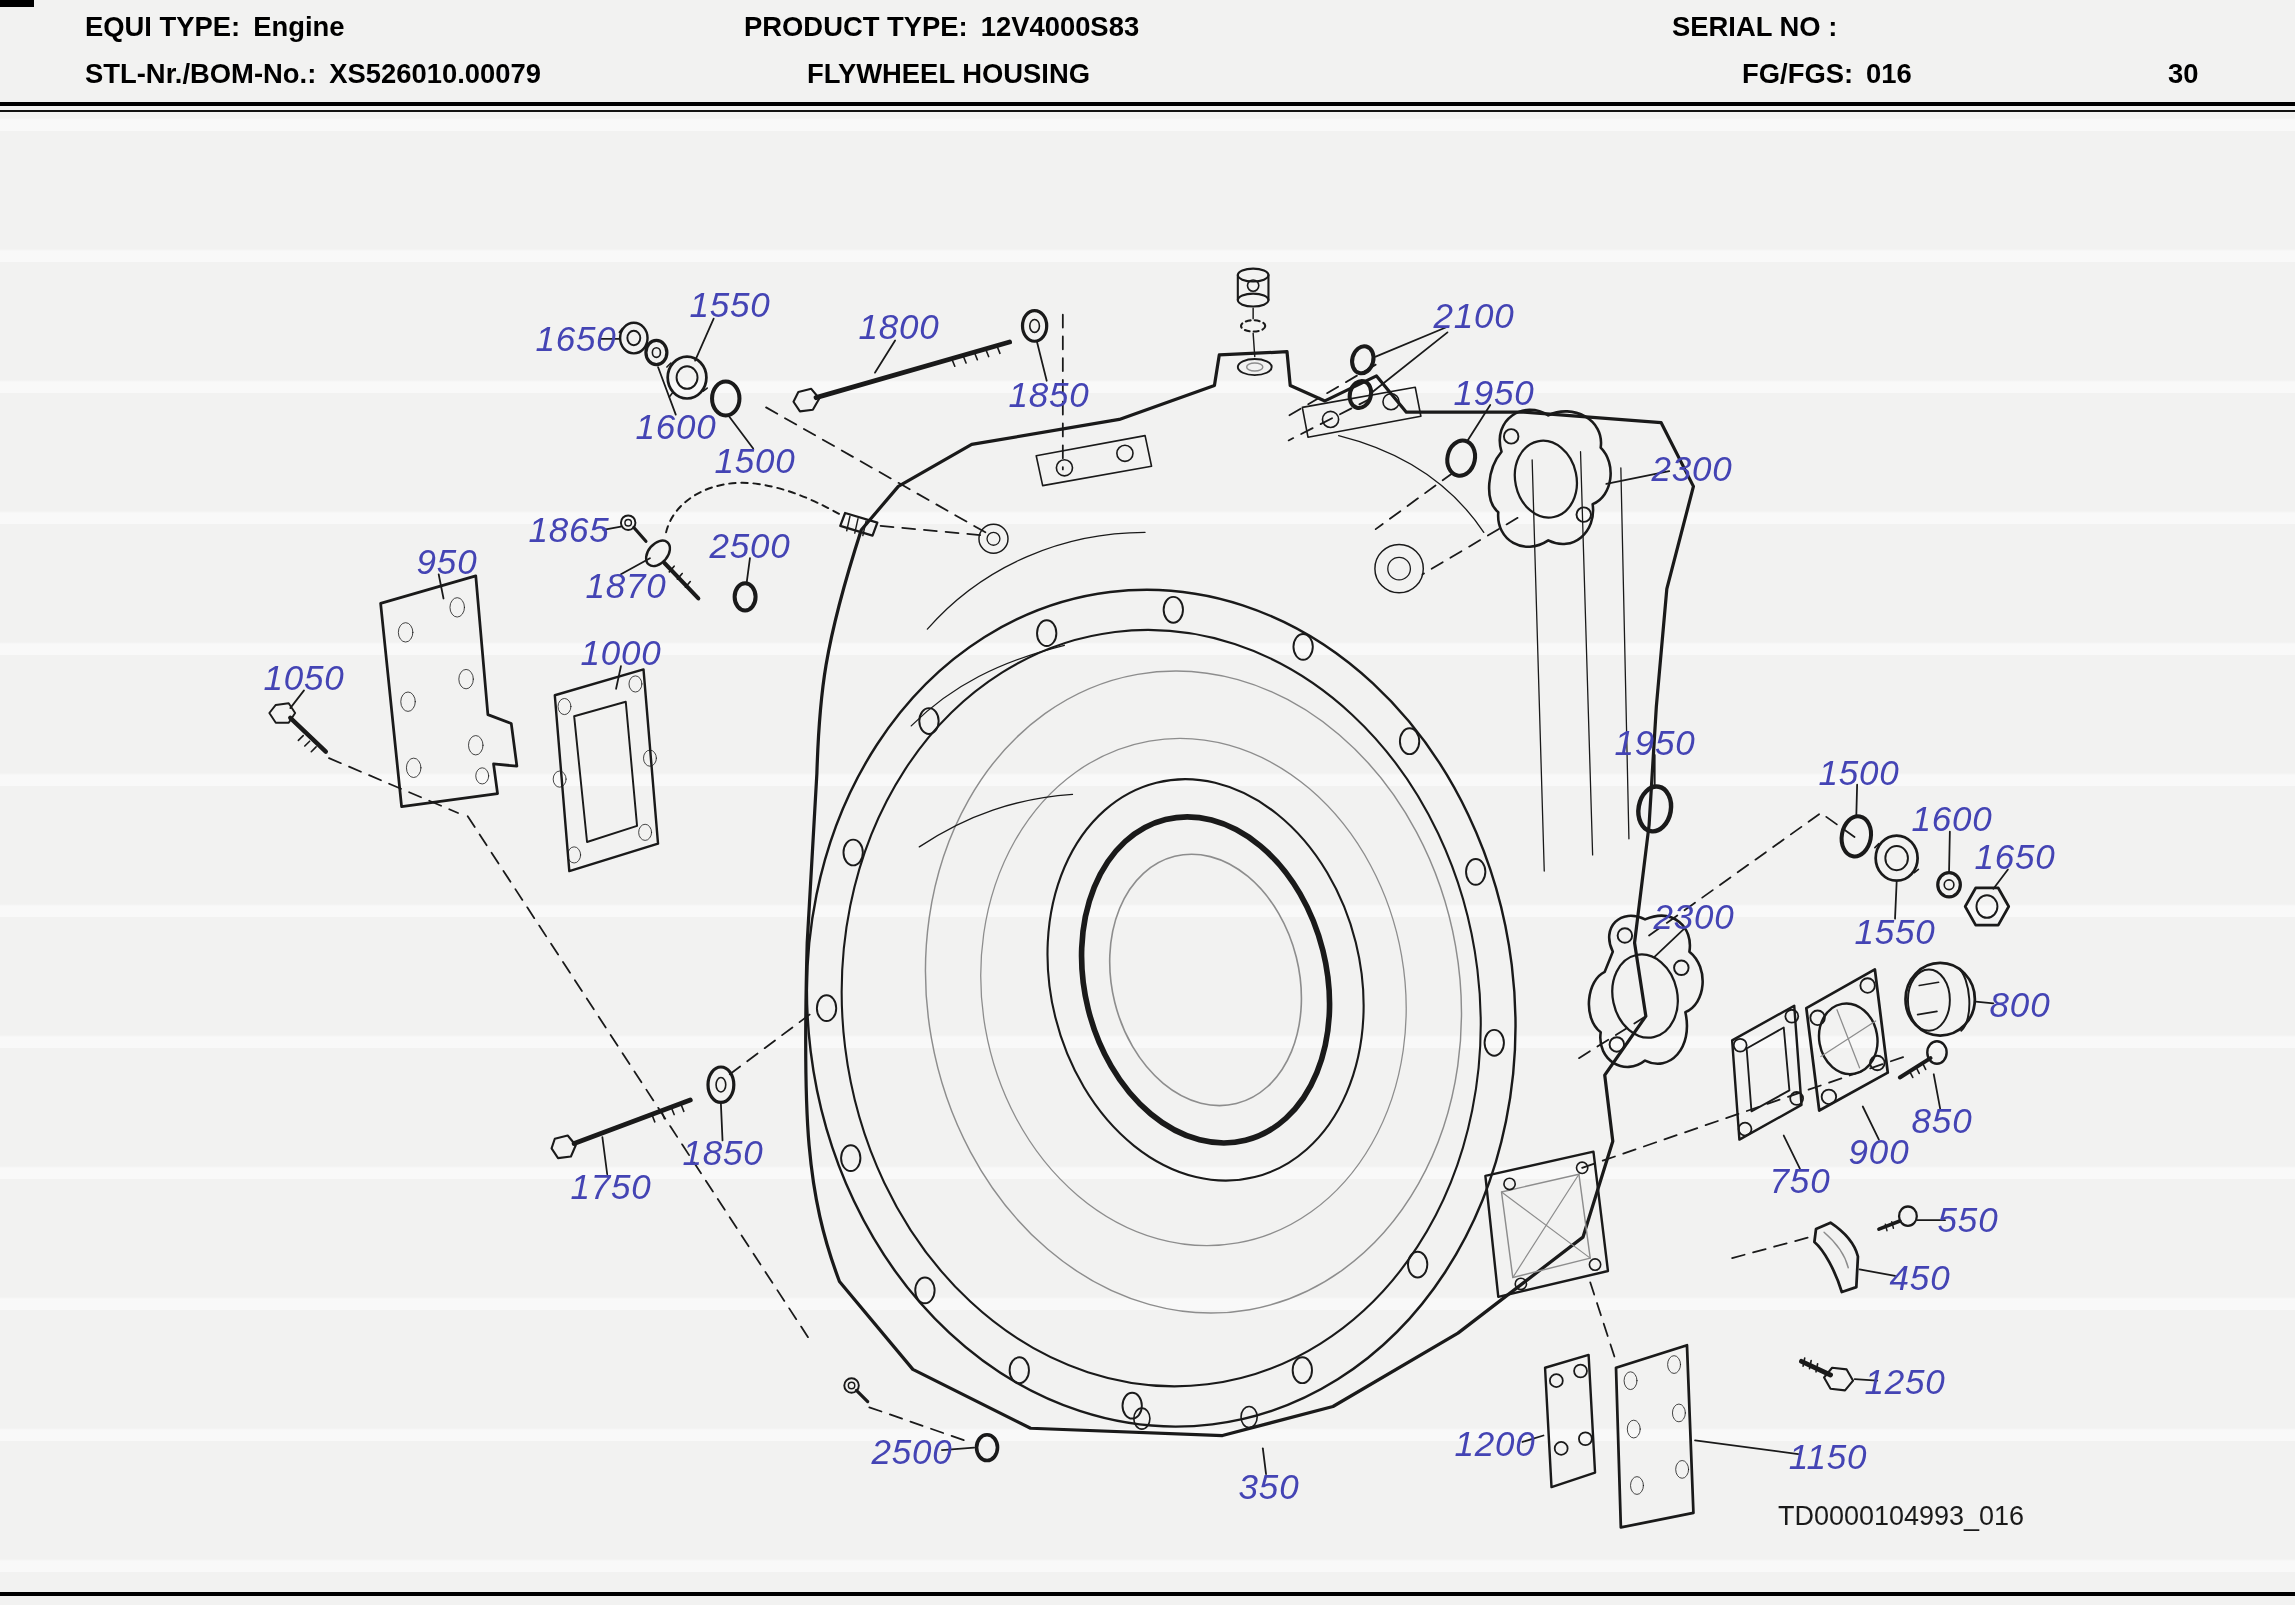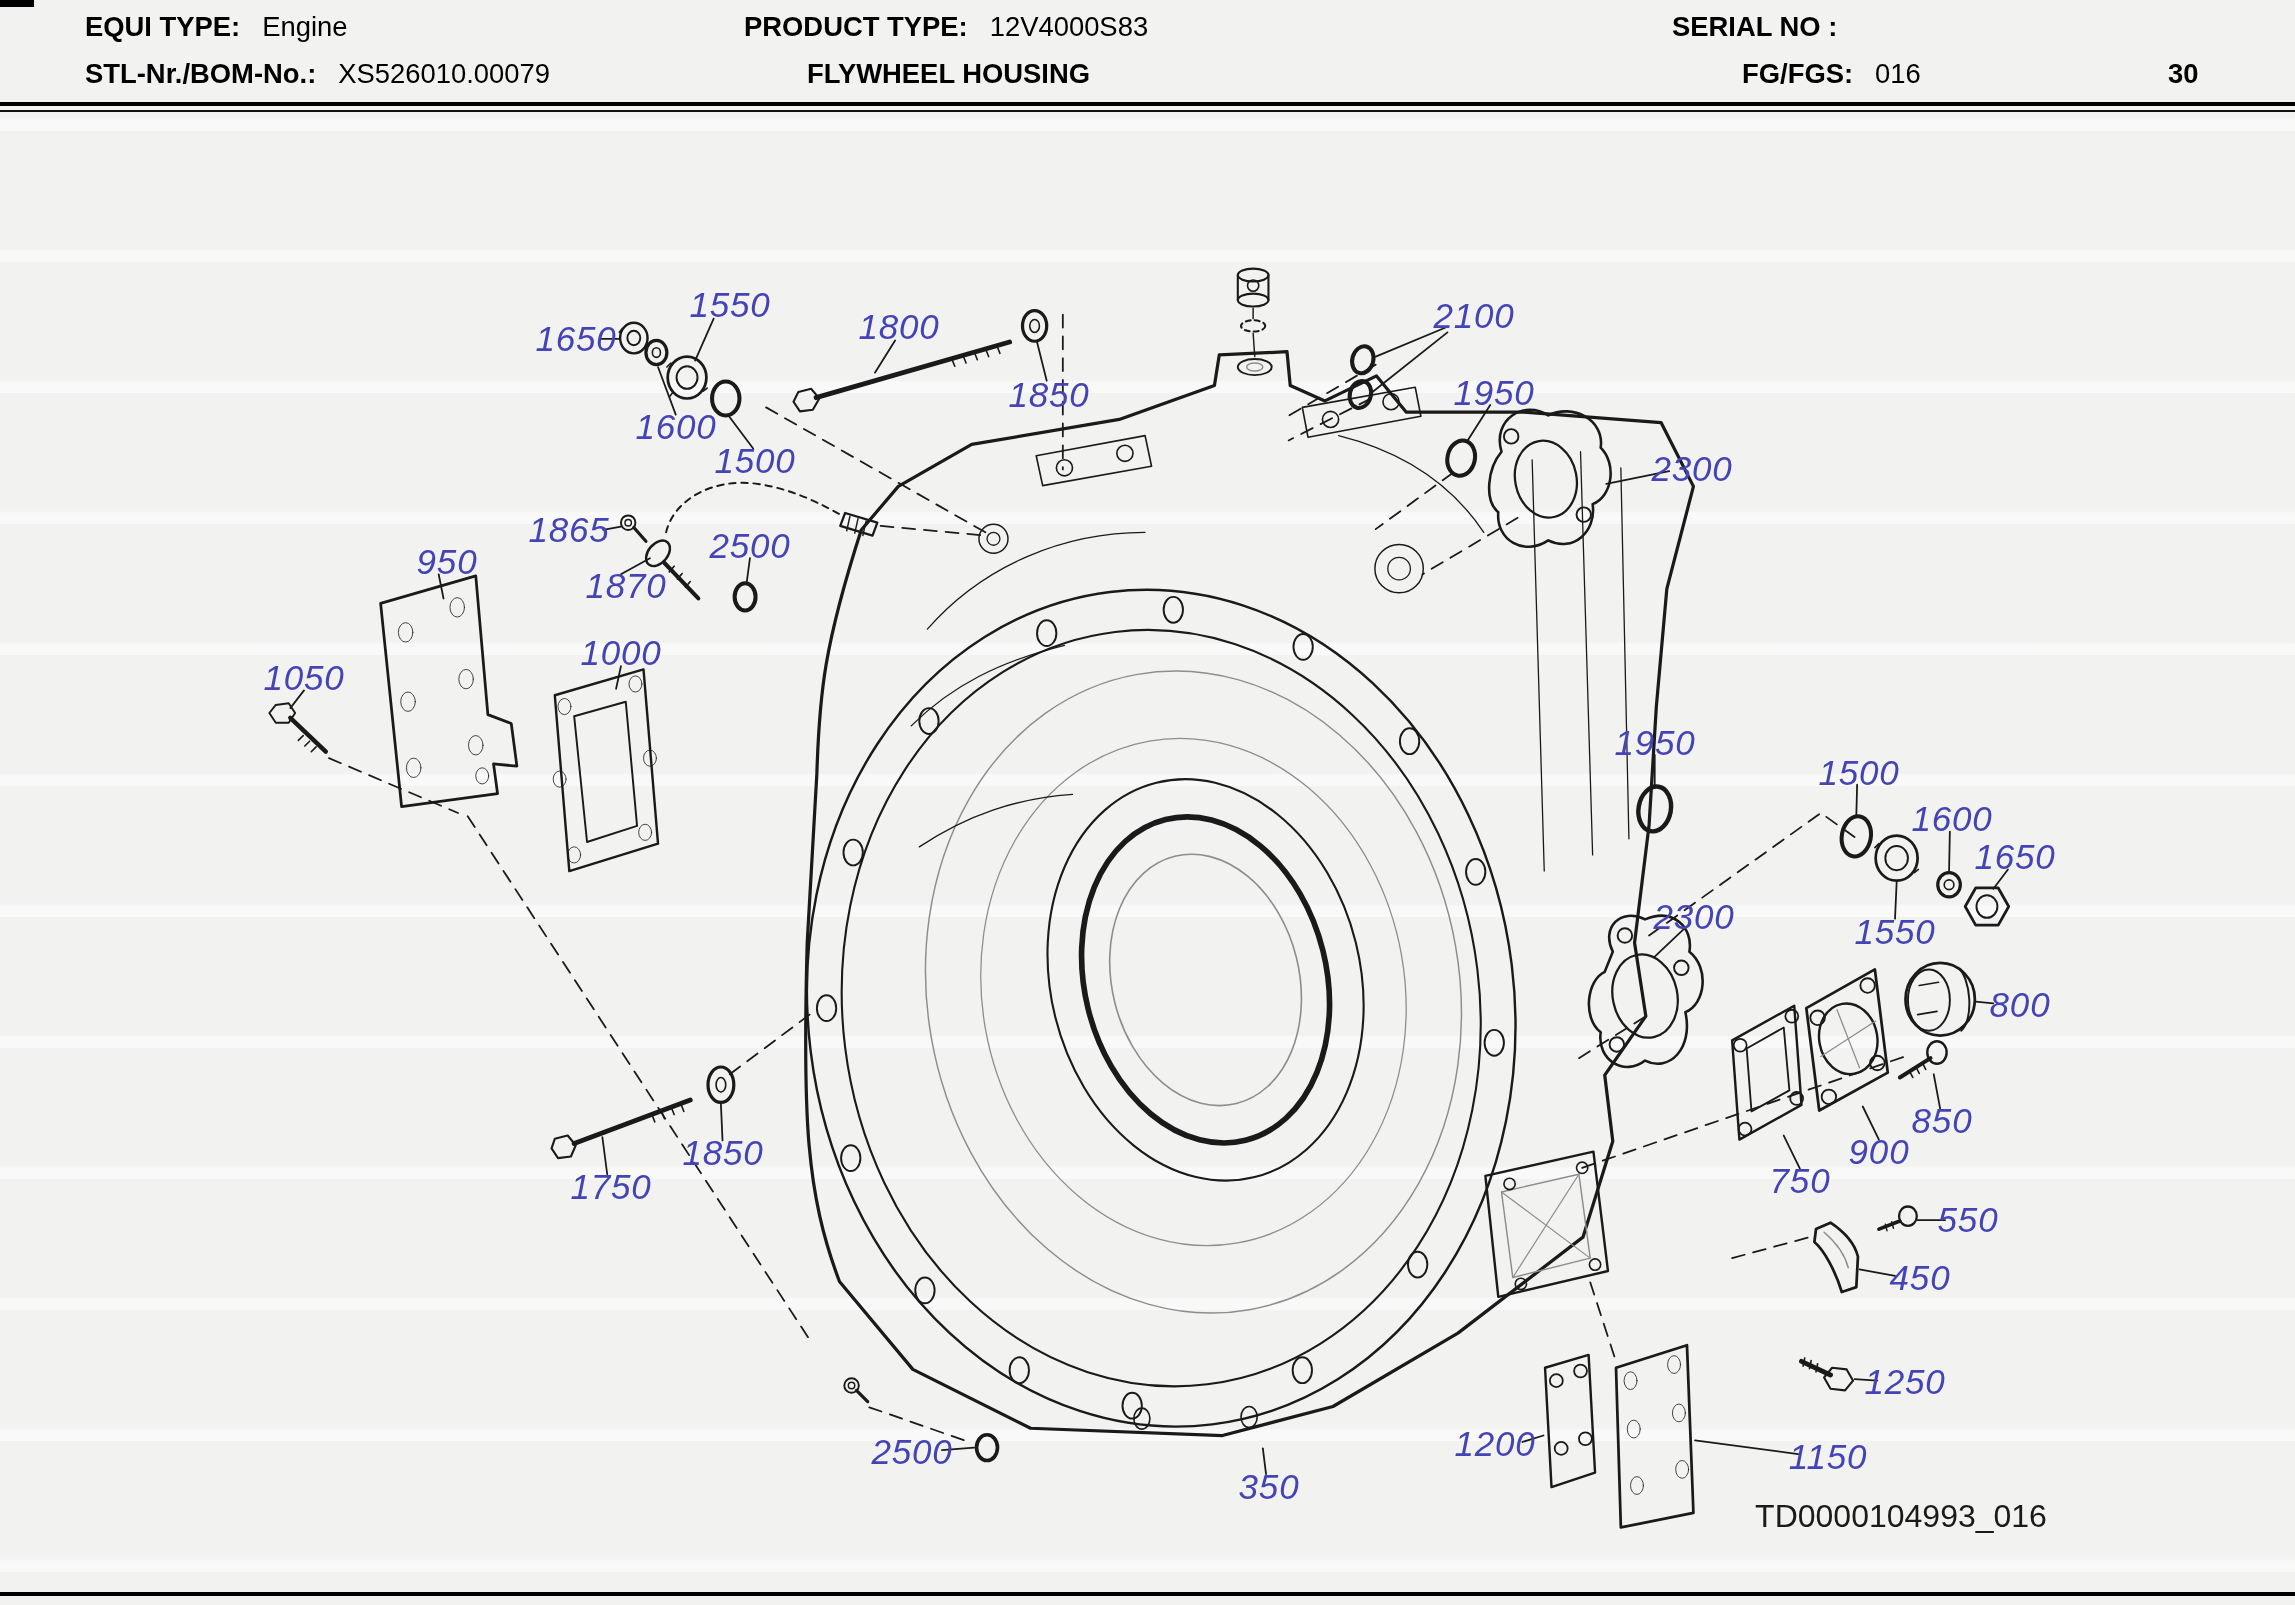--- a/index.html
+++ b/index.html
@@ -4,29 +4,29 @@
 <style>
   html,body{margin:0;padding:0;}
   body{width:2295px;height:1605px;position:relative;background:#f2f2f1;overflow:hidden;
        font-family:"Liberation Sans",sans-serif;}
   .page{position:absolute;inset:0;}
   
   .page::before{content:"";position:absolute;inset:0;pointer-events:none;
      background:repeating-linear-gradient(180deg, rgba(255,255,255,0) 0px, rgba(255,255,255,0) 118px,
        rgba(255,255,255,.55) 120px, rgba(255,255,255,.55) 131px);}
   .hdr{position:absolute;font-weight:700;font-size:27.4px;color:#000;white-space:nowrap;}
-  .hdr .val{margin-left:22px;font-weight:400;}
+  .hdr .val{margin-left:13px;font-weight:700;}
   .rule-thick{position:absolute;left:0;width:2295px;height:4px;background:#000;}
   .rule-thin{position:absolute;left:0;width:2295px;height:1.6px;background:#111;}
   .corner-mark{position:absolute;left:0;top:0;width:34px;height:7.3px;background:#000;}
   #callout-layer{position:absolute;inset:0;font-style:italic;}
   .callout{position:absolute;transform:translate(-50%,-50%);
      font-size:35px;font-weight:400;color:var(--label-color,#4444b4);letter-spacing:0.8px;}
   #drawing-id{position:absolute;transform:translate(-50%,-50%);
-     font-size:32px;color:#1a1a1a;white-space:nowrap;}
+     font-size:27px;color:#1a1a1a;white-space:nowrap;}
   svg#diagram{position:absolute;left:0;top:0;}
   svg#diagram *{fill:none;stroke:#1a1a1a;stroke-linecap:round;stroke-linejoin:round;}
   svg#diagram .g{stroke:#8d8d8d;}
   svg#diagram .dsh{stroke-dasharray:16 11;}
   svg#diagram .dshf{stroke-dasharray:8 7;}
 </style>
 </head>
 <body>
 
 <div class="page">

